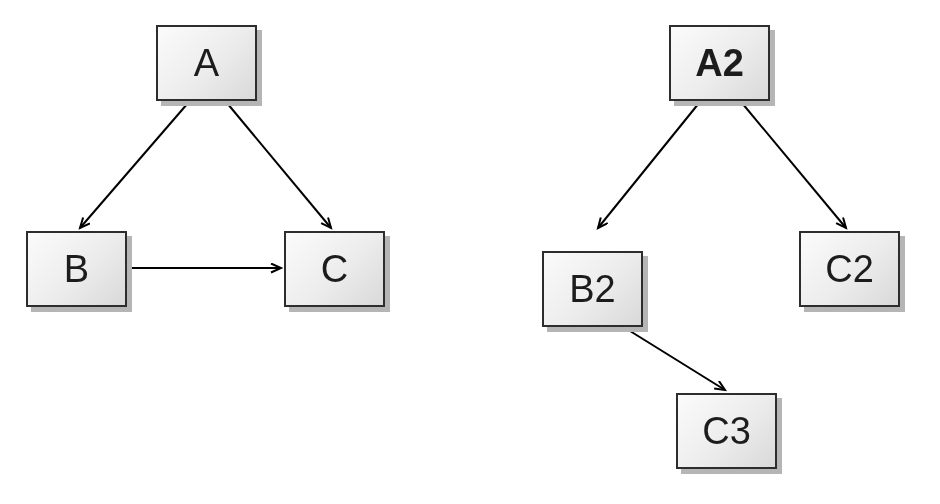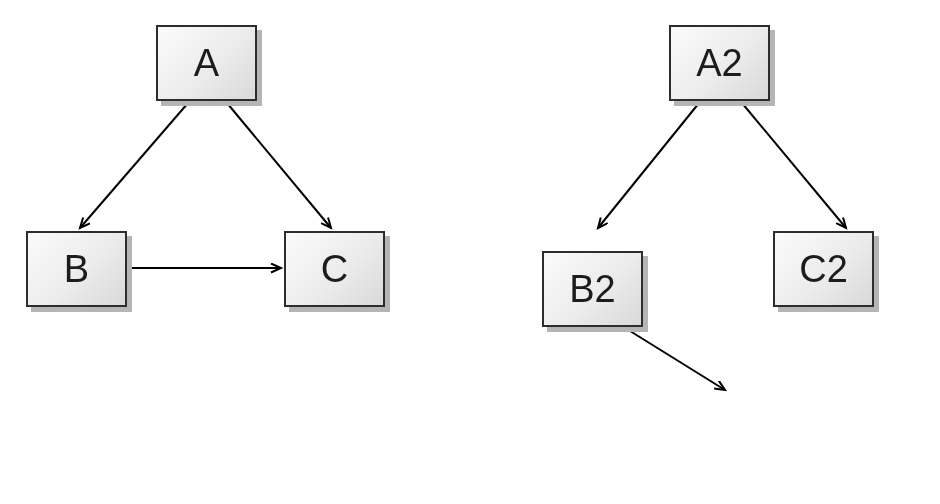--- a/index.html
+++ b/index.html
@@ -37,23 +37,23 @@
     font-size: 38px;
     color: #1c1c1c;
     line-height: 1;
     letter-spacing: 0px;
     user-select: none;
   }
   
   .pos-A  { left: 156px; top:  25px; }
   .pos-B  { left:  26px; top: 231px; }
   .pos-C  { left: 284px; top: 231px; }
-  .pos-A2 { left: 669px; top:  25px; }
+  .pos-A2 { left: 669px; top:  25px; font-weight: bold; }
   .pos-B2 { left: 542px; top: 231px; margin-top: 20px; }
-  .pos-C2 { left: 773px; top: 231px; text-align: center; }
+  .pos-C2 { left: 799px; top: 231px; text-align: center; }
   .pos-C3 { left: 676px; top: 393px; }
   .edge {
     stroke: #000000;
     stroke-width: 2;
     fill: none;
   }
 </style>
 </head>
 <body>
 
@@ -85,14 +85,17 @@
 
   <div class="node pos-A2">
     <span class="node-label">A2</span>
   </div>
   <div class="node pos-B2">
     <span class="node-label">B2</span>
   </div>
   <div class="node pos-C2">
     <span class="node-label">C2</span>
   </div>
+  <div class="node pos-C3">
+    <span class="node-label">C3</span>
+  </div>
 
 </div>
 
 </body></html>

